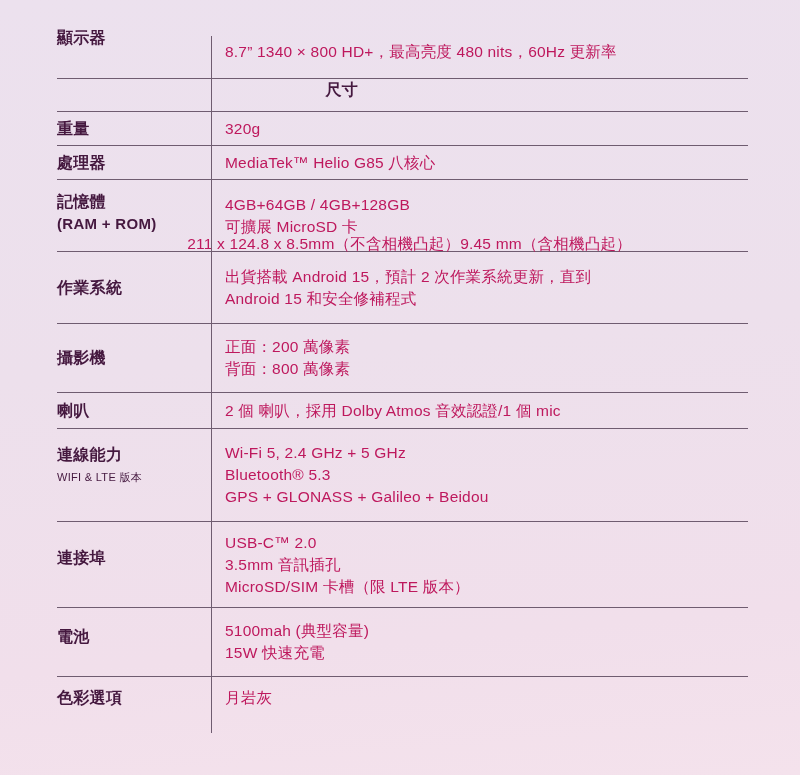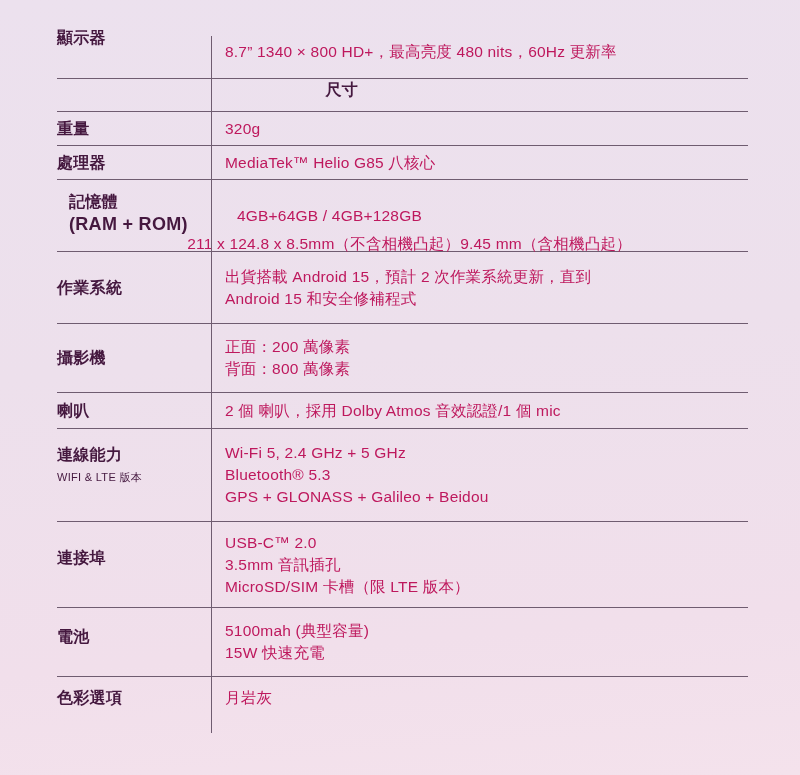--- a/index.html
+++ b/index.html
@@ -40,39 +40,39 @@
     letter-spacing:.3px;
   }
   .cell-value{
     flex:1;
     padding-left:14px;
     font-size:15.5px;
     line-height:22px;
     color:#be185d;
     letter-spacing:.2px;
   }
-  .sublabel-bold{font-size:18px;font-weight:bold;}
+  .sublabel-bold{font-size:15px;font-weight:bold;}
   .sublabel-reg{font-size:11px;font-weight:normal;}
   
   .r0{height:63px;}
   .r1{height:33px;flex-direction:column;}
   .r2{height:34px;}
   .r3{height:34px;}
   .r4{height:72px;}
   .r5{height:72px;}
   .r6{height:69px;}
   .r7{height:36px;}
   .r8{height:93px;}
   .r9{height:86px;}
   .r10{height:69px;align-items:center;}
   .r11{height:48px;}
   
   .r0 .cell-label{align-self:flex-start;margin-top:11px;}
   .r0 .cell-value{transform:translateY(5px);}
-  .r4 .cell-label{transform:translateY(-3px);margin-left:12px;}
+  .r4 .cell-label{transform:translateY(-3px);}
   .r8 .cell-label{transform:translateY(-9px);}
   .r9 .cell-label{transform:translateY(-7px);}
   .r10 .cell-label{transform:translateY(-5px);}
   .r11 .cell-label,.r11 .cell-value{transform:translateY(-3px);}
 </style>
 </head>
 <body>
 
 <div class="page">
   <div class="vline"></div>
@@ -113,20 +113,21 @@
     </div>
   </div>
 
   <div class="row r4">
     <div class="cell-label">
       <div>記憶體</div>
       <div class="sublabel-bold">(RAM + ROM)</div>
     </div>
     <div class="cell-value">
       <div>4GB+64GB / 4GB+128GB</div>
+      <div>可擴展 MicroSD 卡</div>
     </div>
   </div>
 
   <div class="row r5">
     <div class="cell-label">
       <div>作業系統</div>
     </div>
     <div class="cell-value">
       <div>出貨搭載 Android 15，預計 2 次作業系統更新，直到</div>
       <div>Android 15 和安全修補程式</div>

